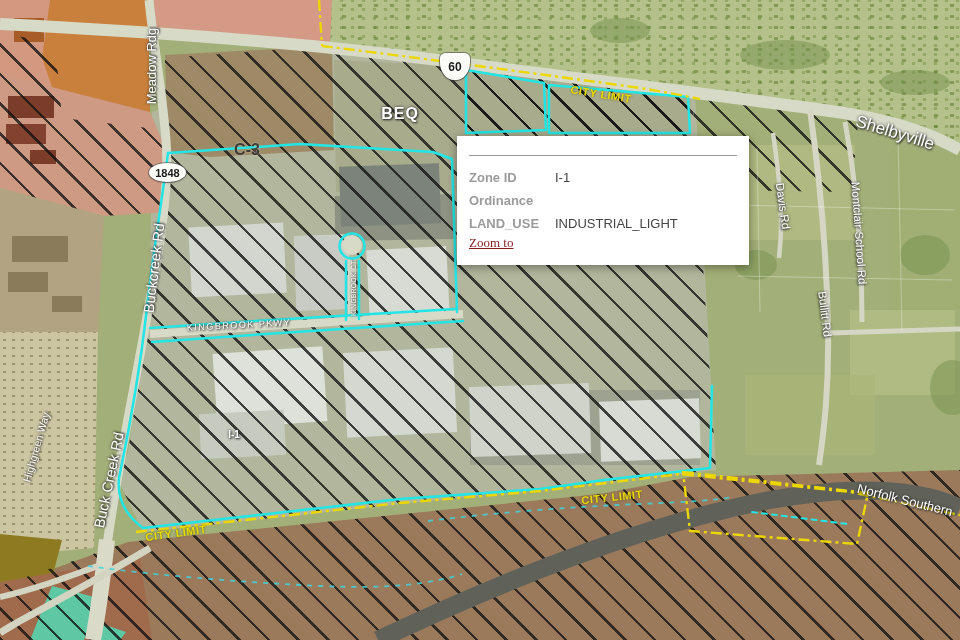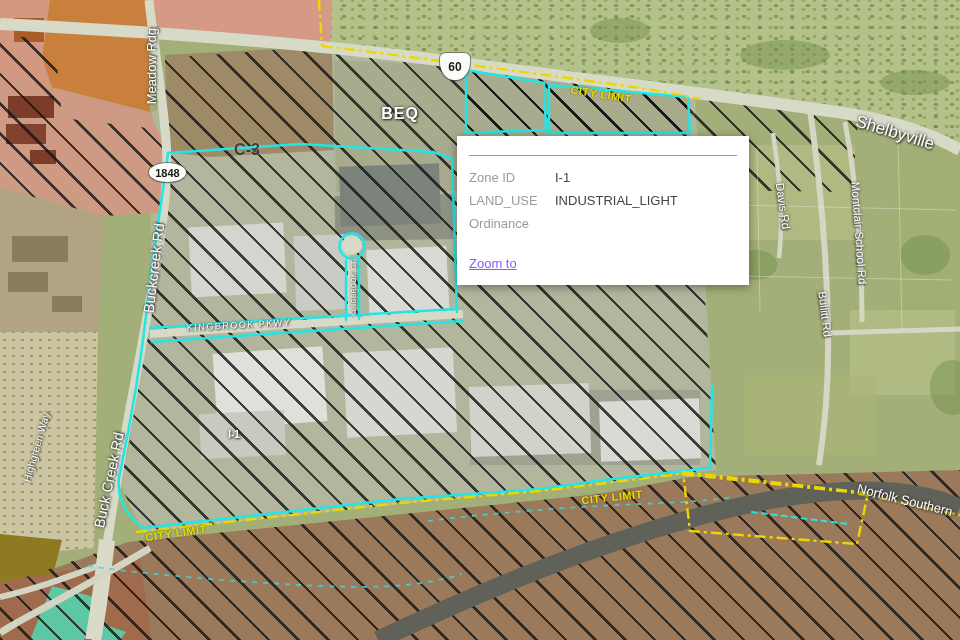--- a/index.html
+++ b/index.html
@@ -35,23 +35,23 @@
            padding:0 8px 0 10px;font-size:13px;}
   #pu-head .t{flex:1;}
   .pu-btn{color:#fff;margin-left:13px;cursor:pointer;display:flex;align-items:center;}
   .pu-next{font-size:11px;}
   .pu-max{width:12px;height:10px;border:2px solid #fff;border-top-width:3px;}
   .pu-close{font-size:14px;font-weight:bold;}
   #pu-body{padding:10px 12px 14px 12px;}
   #pu-title{font-weight:bold;color:#222;font-size:13.5px;}
   #pu-hr{border:0;border-top:1px solid #9b9b9b;margin:9px 0 10px 0;}
   .row{display:flex;line-height:23px;white-space:nowrap;}
-  .rl{width:86px;color:#9b9b9b;flex:none;}
+  .rl{width:86px;color:#9b9b9b;flex:none;font-weight:bold;}
   .rv{color:#444;}
-  #pu-zoom{display:inline-block;margin-top:21px;color:#8b5cf6;text-decoration:underline;cursor:pointer;}
+  #pu-zoom{display:inline-block;color:#7f1d1d;text-decoration:underline;cursor:pointer;font-family:Liberation Serif, serif;}
 </style>
 </head>
 <body>
 
 <div id="stage">
 
   <div class="z treedots" style="background-color:#b5c18b;clip-path:polygon(0px 0px,960px 0px,960px 148px,850px 112px,460px 62px,330px 45px,145px 30px,0px 22px);"></div>
   <div class="z" style="background:#b1b69c;clip-path:polygon(152px 112px,330px 46px,460px 64px,695px 93px,716px 470px,143px 532px,118px 480px,128px 452px,150px 302px);"></div>
   <div class="z" style="background:#9f8a67;clip-path:polygon(165px 55px,332px 46px,334px 150px,210px 157px,168px 152px);"></div>
   <div class="z" style="background:#a9ab8d;clip-path:polygon(334px 60px,460px 66px,690px 93px,692px 188px,336px 192px);"></div>
@@ -175,24 +175,24 @@
   <div class="lbl-yellow" style="left:612px;top:497px;font-size:11px;transform:translate(-50%,-50%) rotate(-6deg);">CITY LIMIT</div>
 
   <div id="popup">
     <div id="pu-body">
       <hr id="pu-hr">
       <div class="row">
         <span class="rl">Zone ID</span>
         <span class="rv">I-1</span>
       </div>
       <div class="row">
+        <span class="rl">Ordinance</span>
+        <span class="rv"></span>
+      </div>
+      <div class="row">
         <span class="rl">LAND_USE</span>
         <span class="rv">INDUSTRIAL_LIGHT</span>
-      </div>
-      <div class="row">
-        <span class="rl">Ordinance</span>
-        <span class="rv"></span>
       </div>
       <a id="pu-zoom">Zoom to</a>
     </div>
   </div>
 
 </div>
 
 </body></html>

